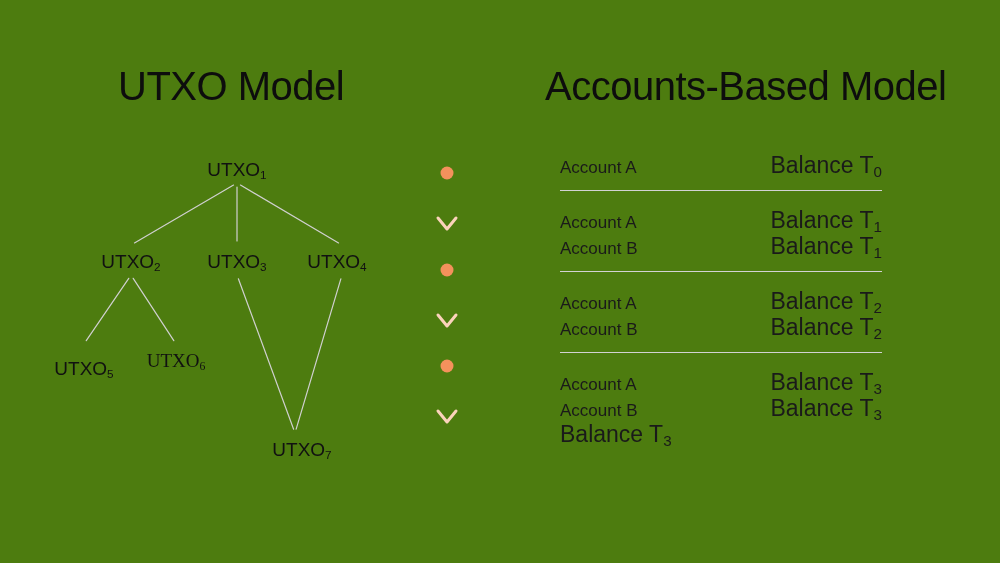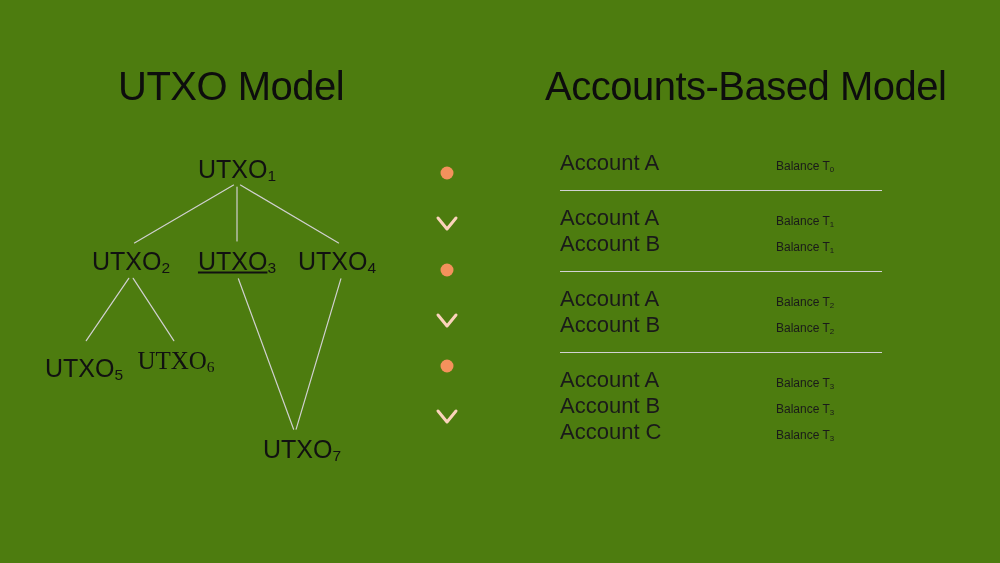--- a/index.html
+++ b/index.html
@@ -42,21 +42,21 @@
     width: 420px; height: 563px;
   }
   #tree-edges {
     position: absolute;
     left: 0; top: 0;
     width: 420px; height: 563px;
     pointer-events: none;
   }
   .utxo-node {
     position: absolute;
-    font-size: 25px;
+    font-size: 19px;
     line-height: 1;
     color: #111111;
     white-space: nowrap;
     transform: translate(-50%, -50%);
   }
   .utxo-node sub {
     font-size: 0.62em;
     vertical-align: baseline;
     position: relative;
     bottom: -0.22em;
@@ -81,28 +81,28 @@
     position: relative;
     padding: 0;
   }
   .acct-row {
     display: flex;
     align-items: baseline;
     height: 26px;
   }
   .acct-name {
     width: 216px;
-    font-size: 22px;
+    font-size: 17px;
     line-height: 26px;
     color: #1a1a1a;
     white-space: nowrap;
   }
   .acct-balance {
-    font-size: 12px;
-    line-height: 26px;
+    font-size: 23px;
+    line-height: 31px;
     color: #1a1a1a;
     white-space: nowrap;
   }
   .acct-balance sub {
     font-size: 0.66em;
     vertical-align: baseline;
     position: relative;
     bottom: -0.24em;
   }
   .group-divider {
@@ -127,21 +127,21 @@
         <line x1="240.44" y1="185.03" x2="338.56" y2="242.97" stroke="#d0d0d0" stroke-width="1.2" stroke-linecap="round"></line>
         <line x1="128.75" y1="278.31" x2="86.25" y2="340.69" stroke="#d0d0d0" stroke-width="1.2" stroke-linecap="round"></line>
         <line x1="133.19" y1="278.35" x2="173.81" y2="340.65" stroke="#d0d0d0" stroke-width="1.2" stroke-linecap="round"></line>
         <line x1="238.38" y1="278.75" x2="293.62" y2="429.25" stroke="#d0d0d0" stroke-width="1.2" stroke-linecap="round"></line>
         <line x1="340.86" y1="278.83" x2="296.14" y2="429.17" stroke="#d0d0d0" stroke-width="1.2" stroke-linecap="round"></line>
       </svg>
 
     <div id="utxo-nodes">
         <div class="utxo-node" style="left: 237px; top: 169px;"><span>UTXO</span><sub>1</sub></div>
         <div class="utxo-node" style="left: 131px; top: 261px; text-align: center;"><span>UTXO</span><sub>2</sub></div>
-        <div class="utxo-node" style="left: 237px; top: 261px; text-decoration: underline;"><span>UTXO</span><sub>3</sub></div>
+        <div class="utxo-node" style="left: 237px; top: 261px;"><span>UTXO</span><sub>3</sub></div>
         <div class="utxo-node" style="left: 337px; top: 261px;"><span>UTXO</span><sub>4</sub></div>
         <div class="utxo-node" style="left: 84px; top: 368px;"><span>UTXO</span><sub>5</sub></div>
         <div class="utxo-node" style="left: 176px; top: 360px; font-family: Liberation Serif, serif;"><span>UTXO</span><sub>6</sub></div>
         <div class="utxo-node" style="left: 302px; top: 449px;"><span>UTXO</span><sub>7</sub></div>
       </div>
   </div>
 
   <svg id="arrows" viewBox="0 0 80 563">
     <defs>
       <linearGradient id="arrowFade" x1="0" y1="0" x2="0" y2="1">
@@ -205,20 +205,19 @@
         <div class="acct-group">
           <div class="acct-row">
             <div class="acct-name">Account A</div>
             <div class="acct-balance"><span>Balance T</span><sub>3</sub></div>
           </div>
           <div class="acct-row">
             <div class="acct-name">Account B</div>
             <div class="acct-balance"><span>Balance T</span><sub>3</sub></div>
           </div>
           <div class="acct-row">
-            <div class="acct-name">Account C</div>
             <div class="acct-balance"><span>Balance T</span><sub>3</sub></div>
           </div>
         </div>
       </div>
   </div>
 
 </div>
 
 </body></html>

